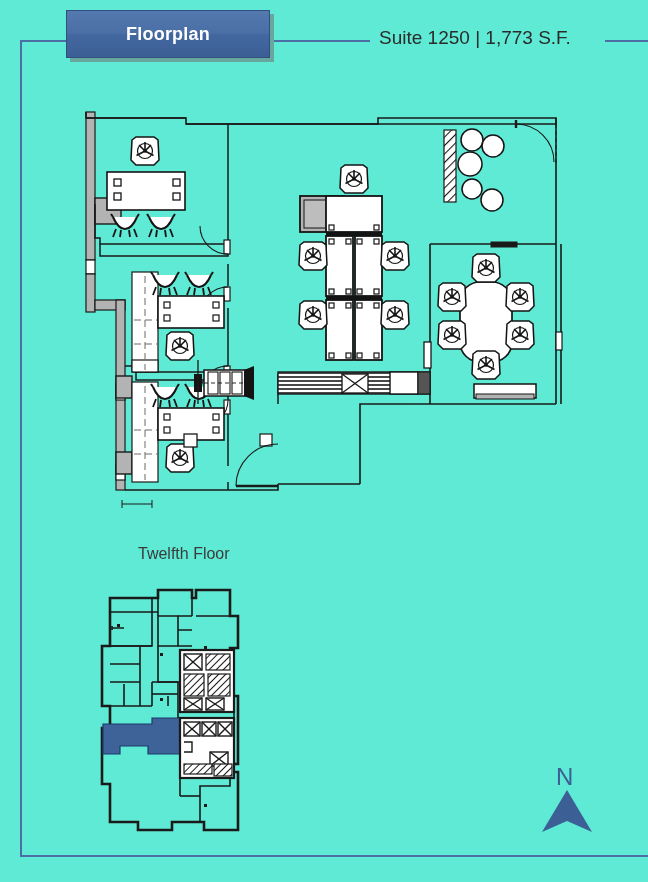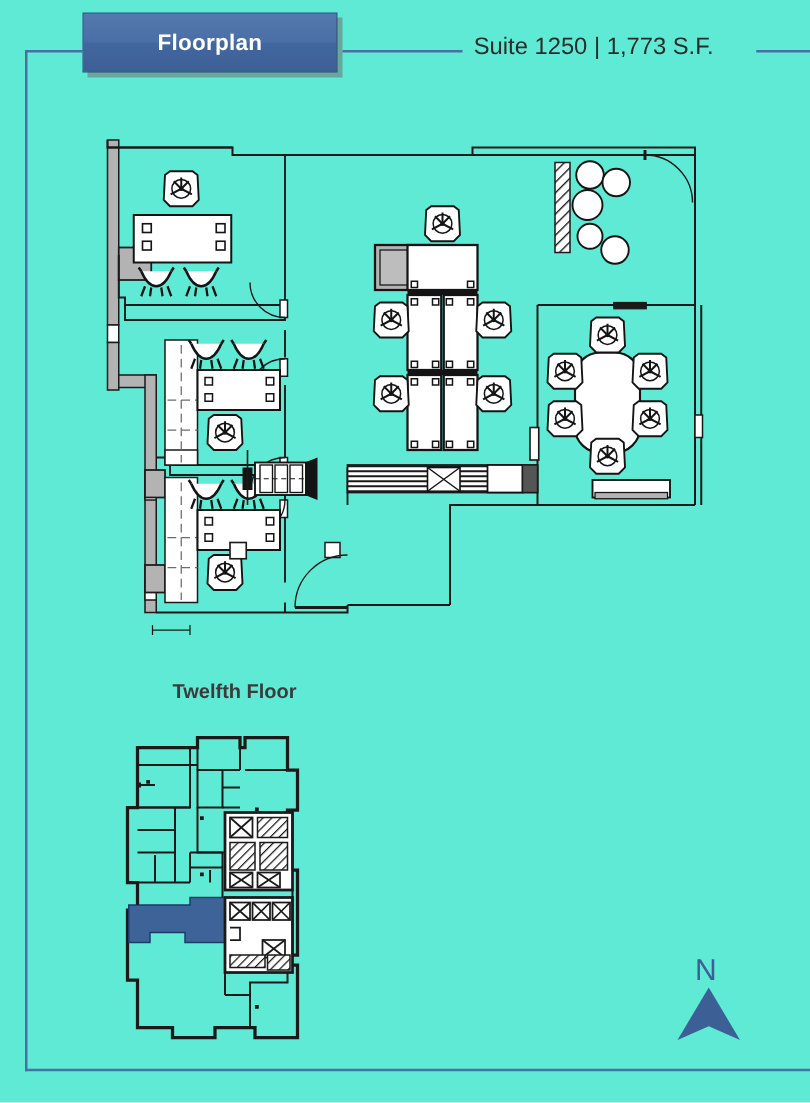--- a/index.html
+++ b/index.html
@@ -81,21 +81,20 @@
     color: #2b2b2b;
     white-space: nowrap;
   }
 
   
   .floor-label {
     position: absolute;
     left: 138px; top: 545px;
     font-size: 16px;
     color: #3b3b3b;
-    font-weight: bold;
   }
 
   
   .north {
     position: absolute;
     left: 534px; top: 763px;
     width: 66px; height: 70px;
   }
   .north-letter {
     position: absolute;

